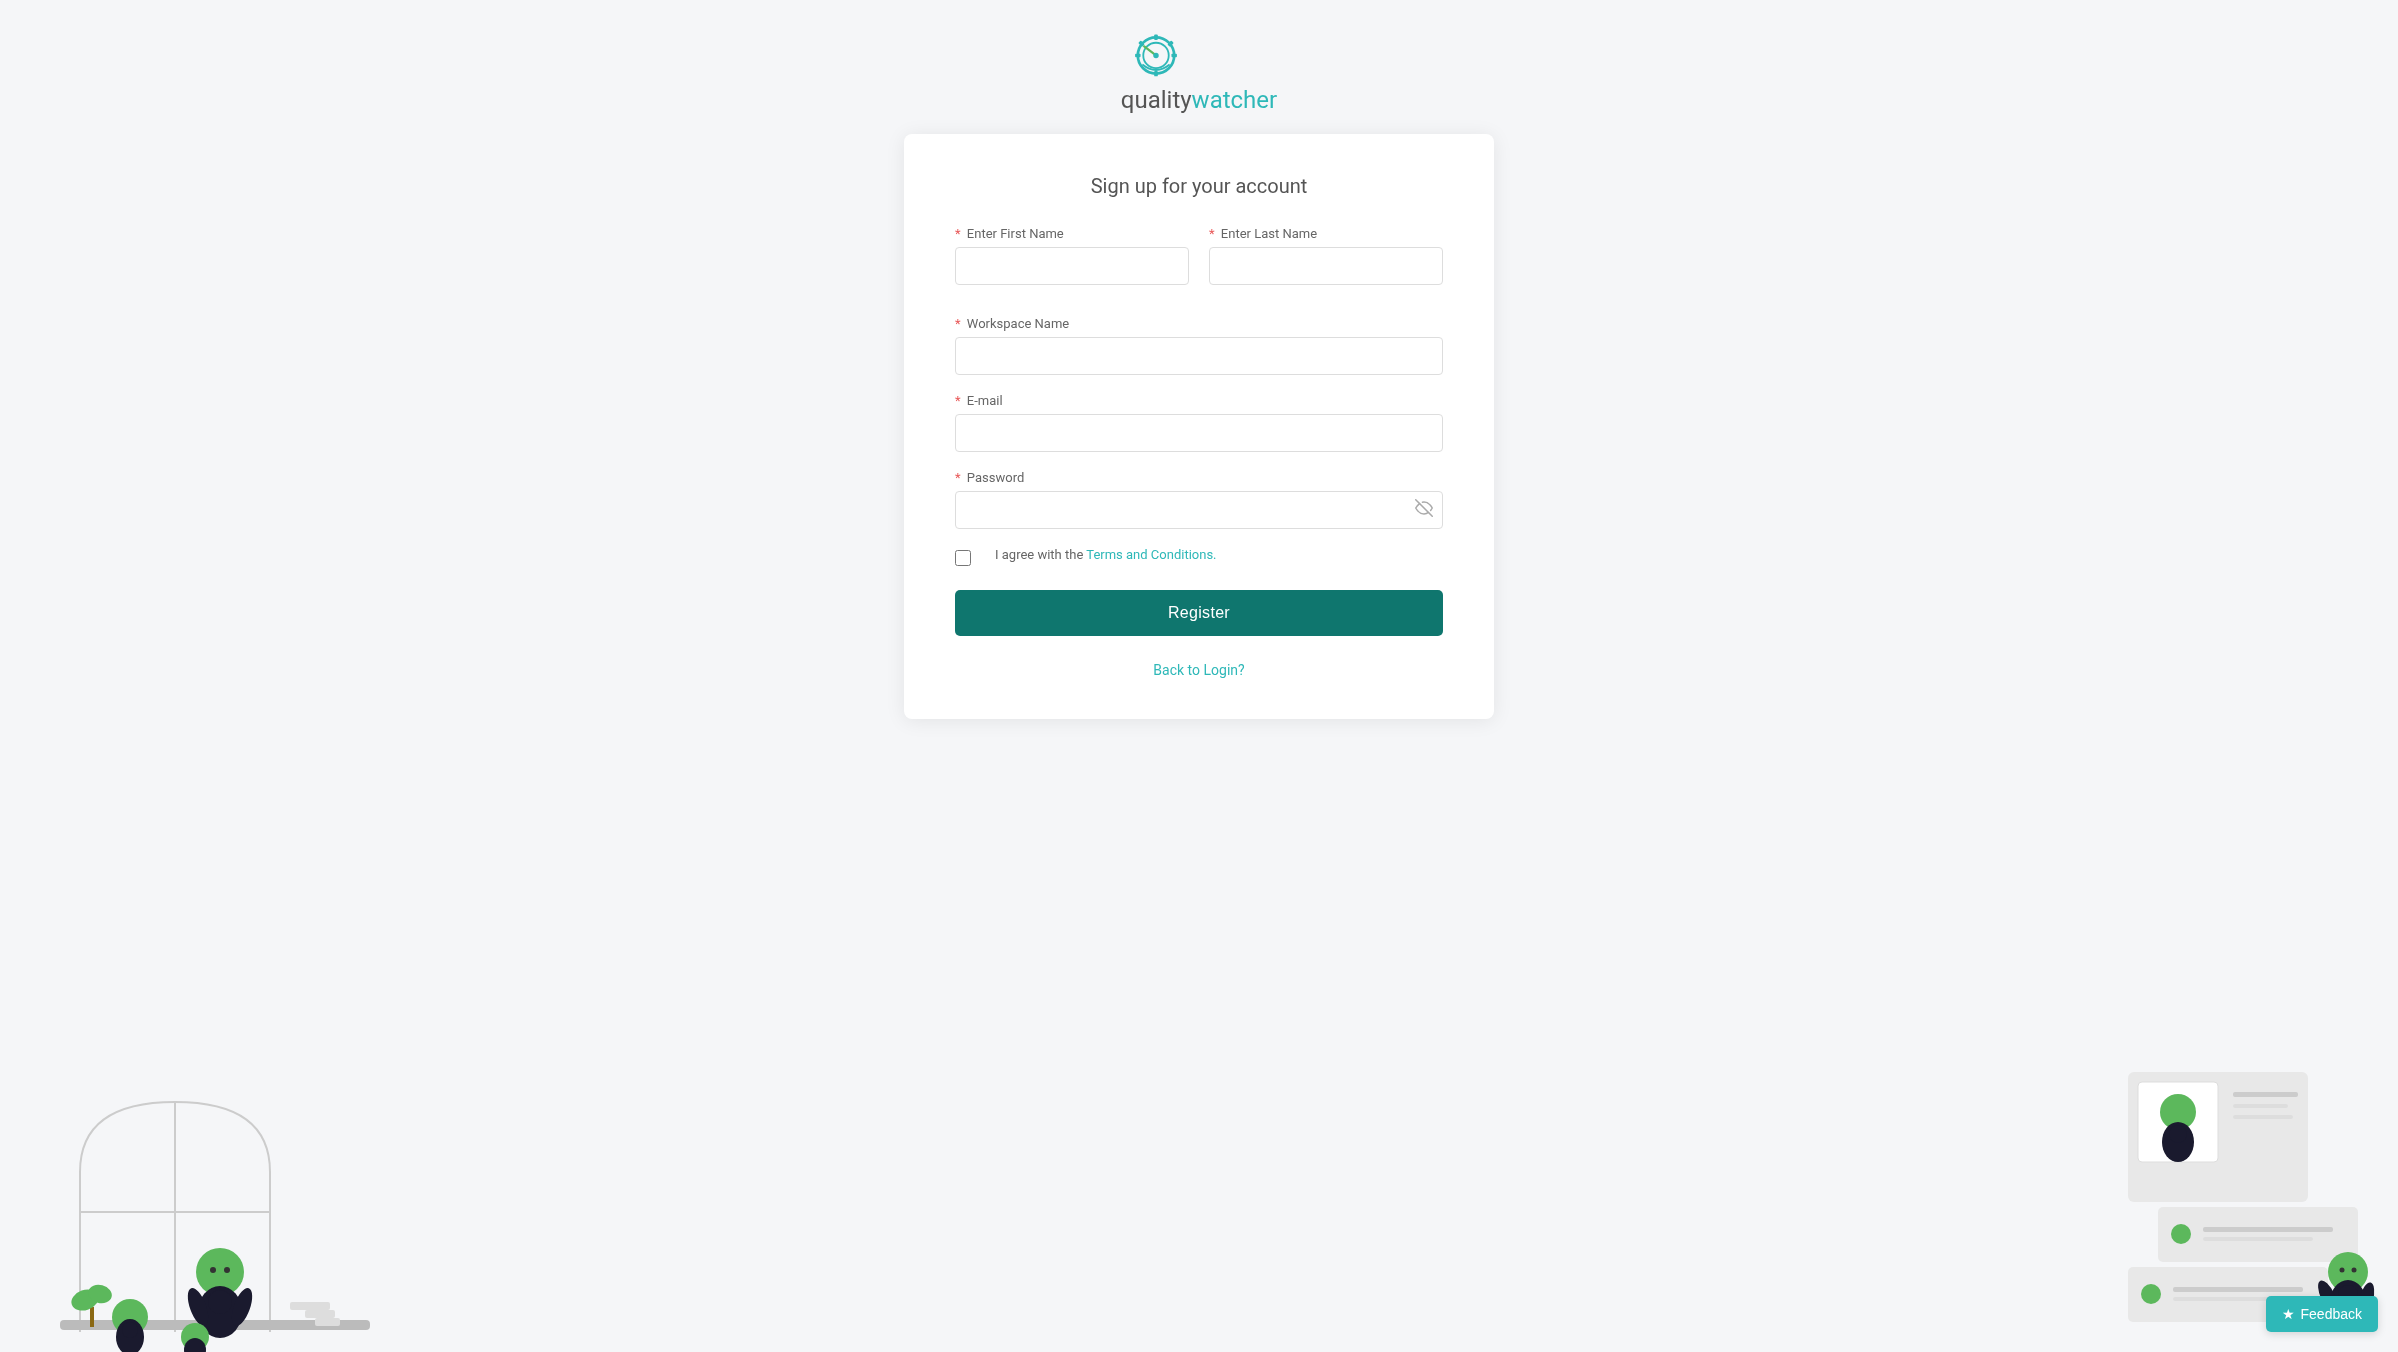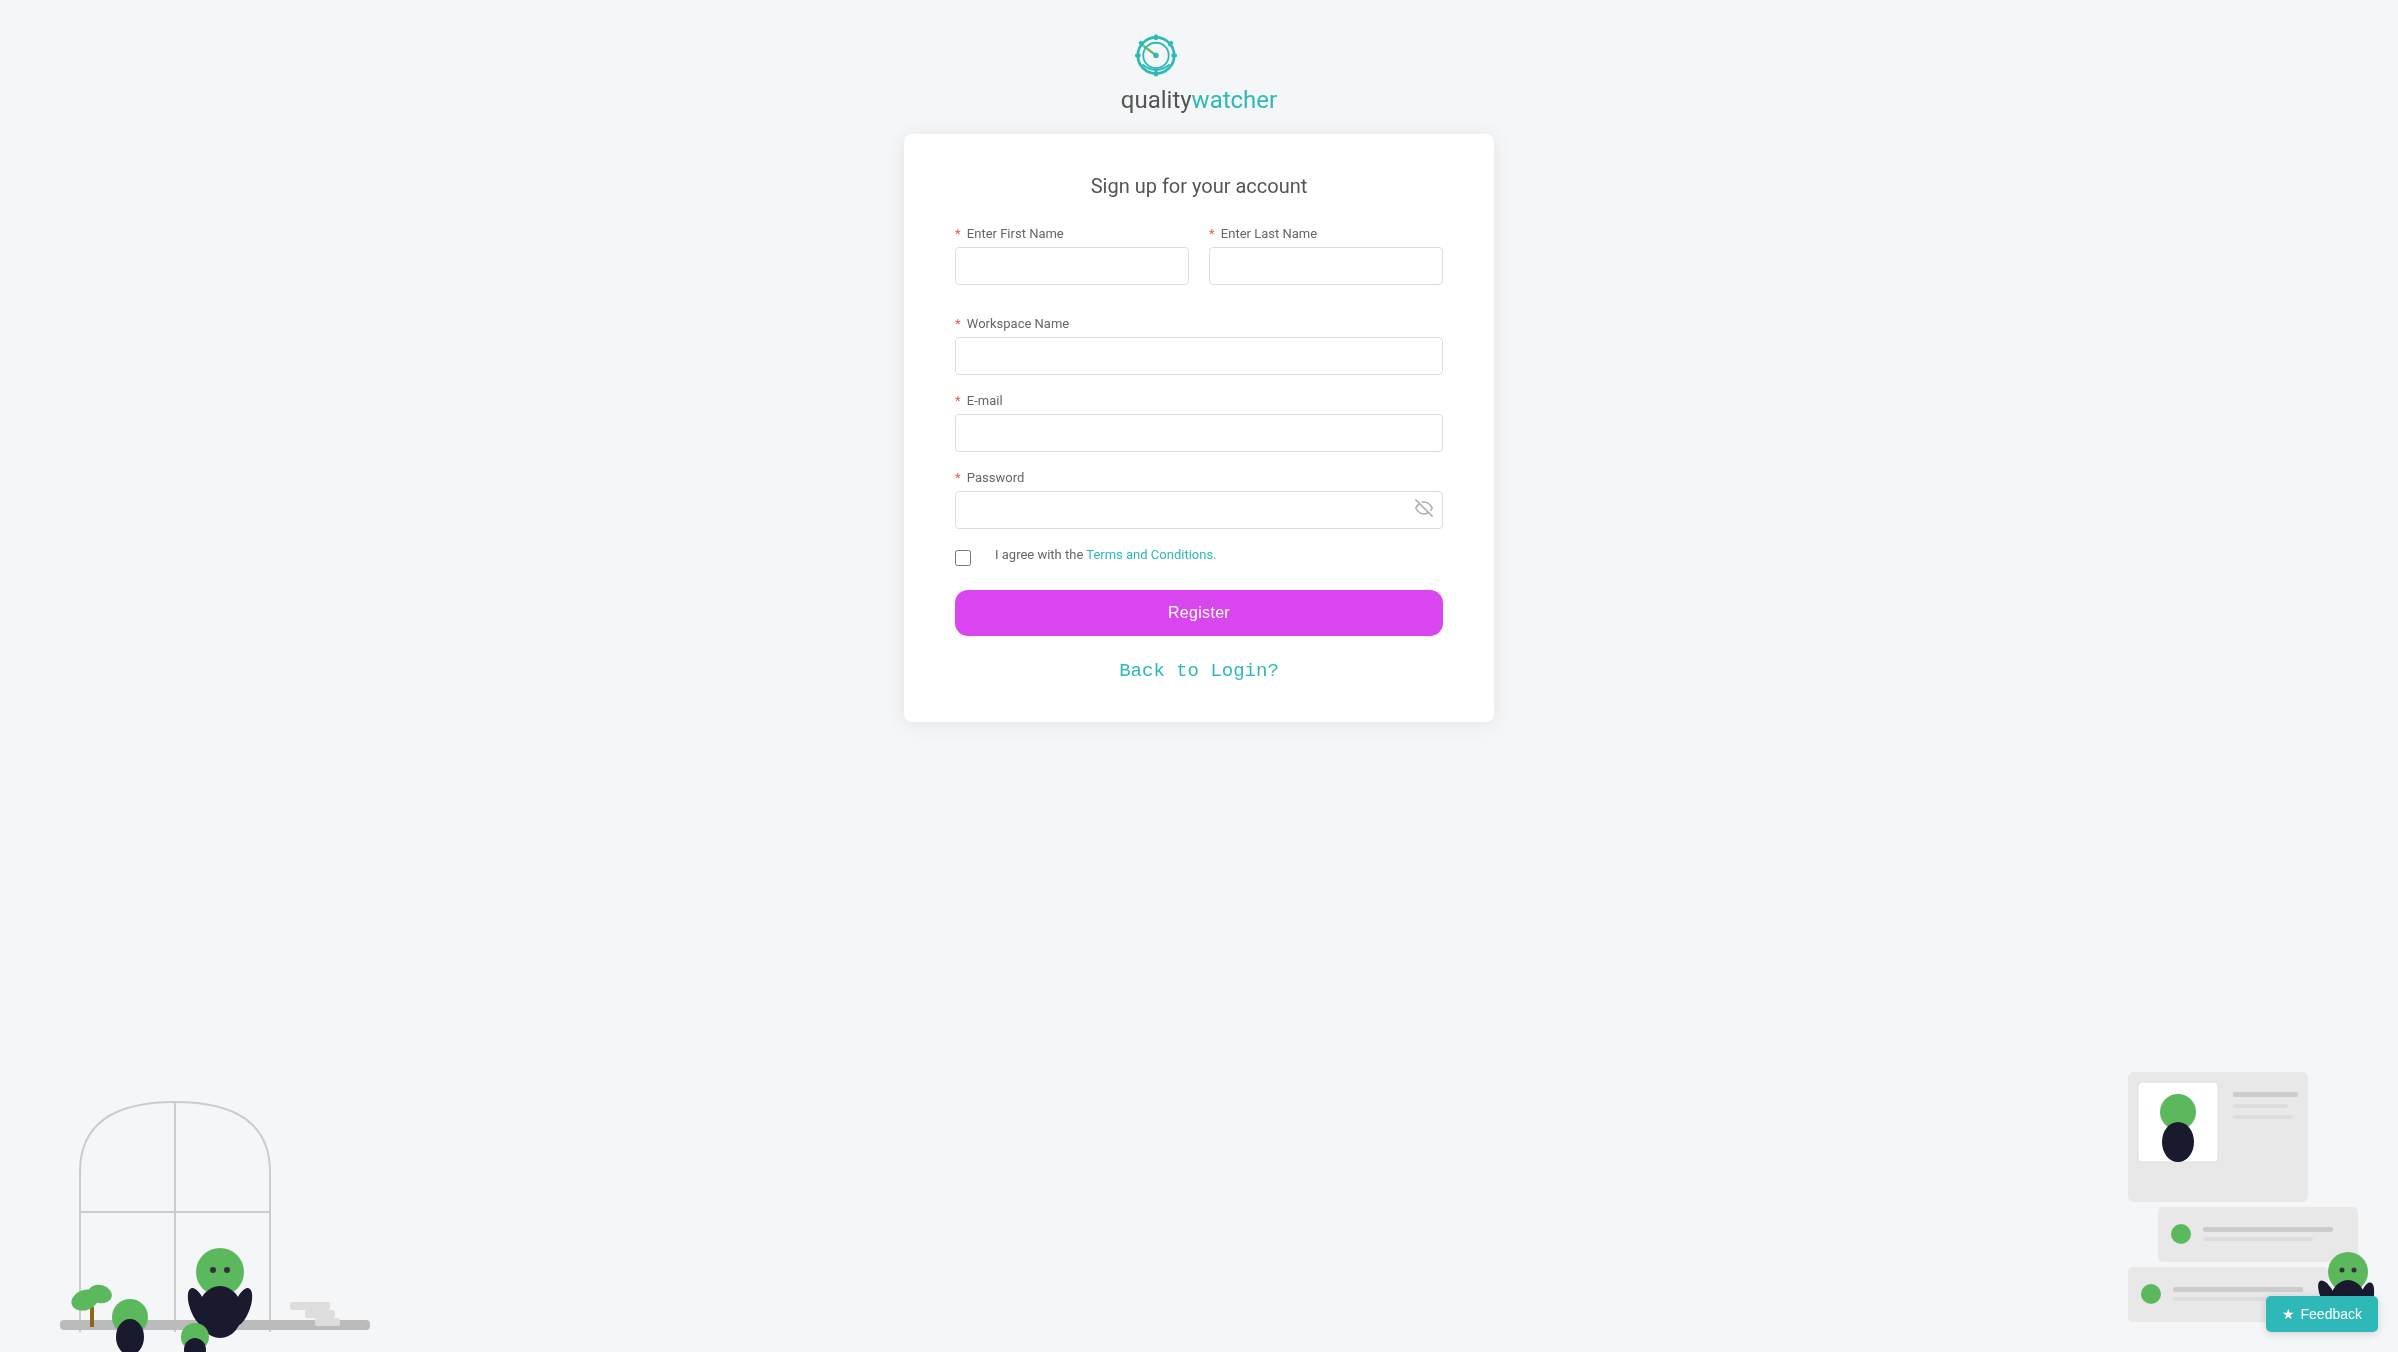--- a/index.html
+++ b/index.html
@@ -120,43 +120,42 @@
       color: #666;
     }
     .checkbox-label a {
       color: #2eb8b8;
       text-decoration: none;
     }
 
     
     .btn-register {
       width: 100%;
-      background: #d946ef;
+      background: #0f766e;
       color: #fff;
       border: none;
-      border-radius: 13px;
+      border-radius: 5px;
       padding: 14px;
       font-size: 16px;
       font-weight: 500;
       cursor: pointer;
       letter-spacing: 0.3px;
       transition: background 0.2s;
       margin-bottom: 20px;
     }
 
     
     .back-login {
       text-align: center;
       margin-top: 4px;
     }
     .back-login a {
-      font-size: 19px;
+      font-size: 14px;
       color: #2eb8b8;
       text-decoration: none;
-      font-family: Liberation Mono, monospace;
     }
 
     
     .illustration-left {
       position: fixed;
       left: 0;
       bottom: 0;
       width: 380px;
       height: 340px;
       pointer-events: none;

